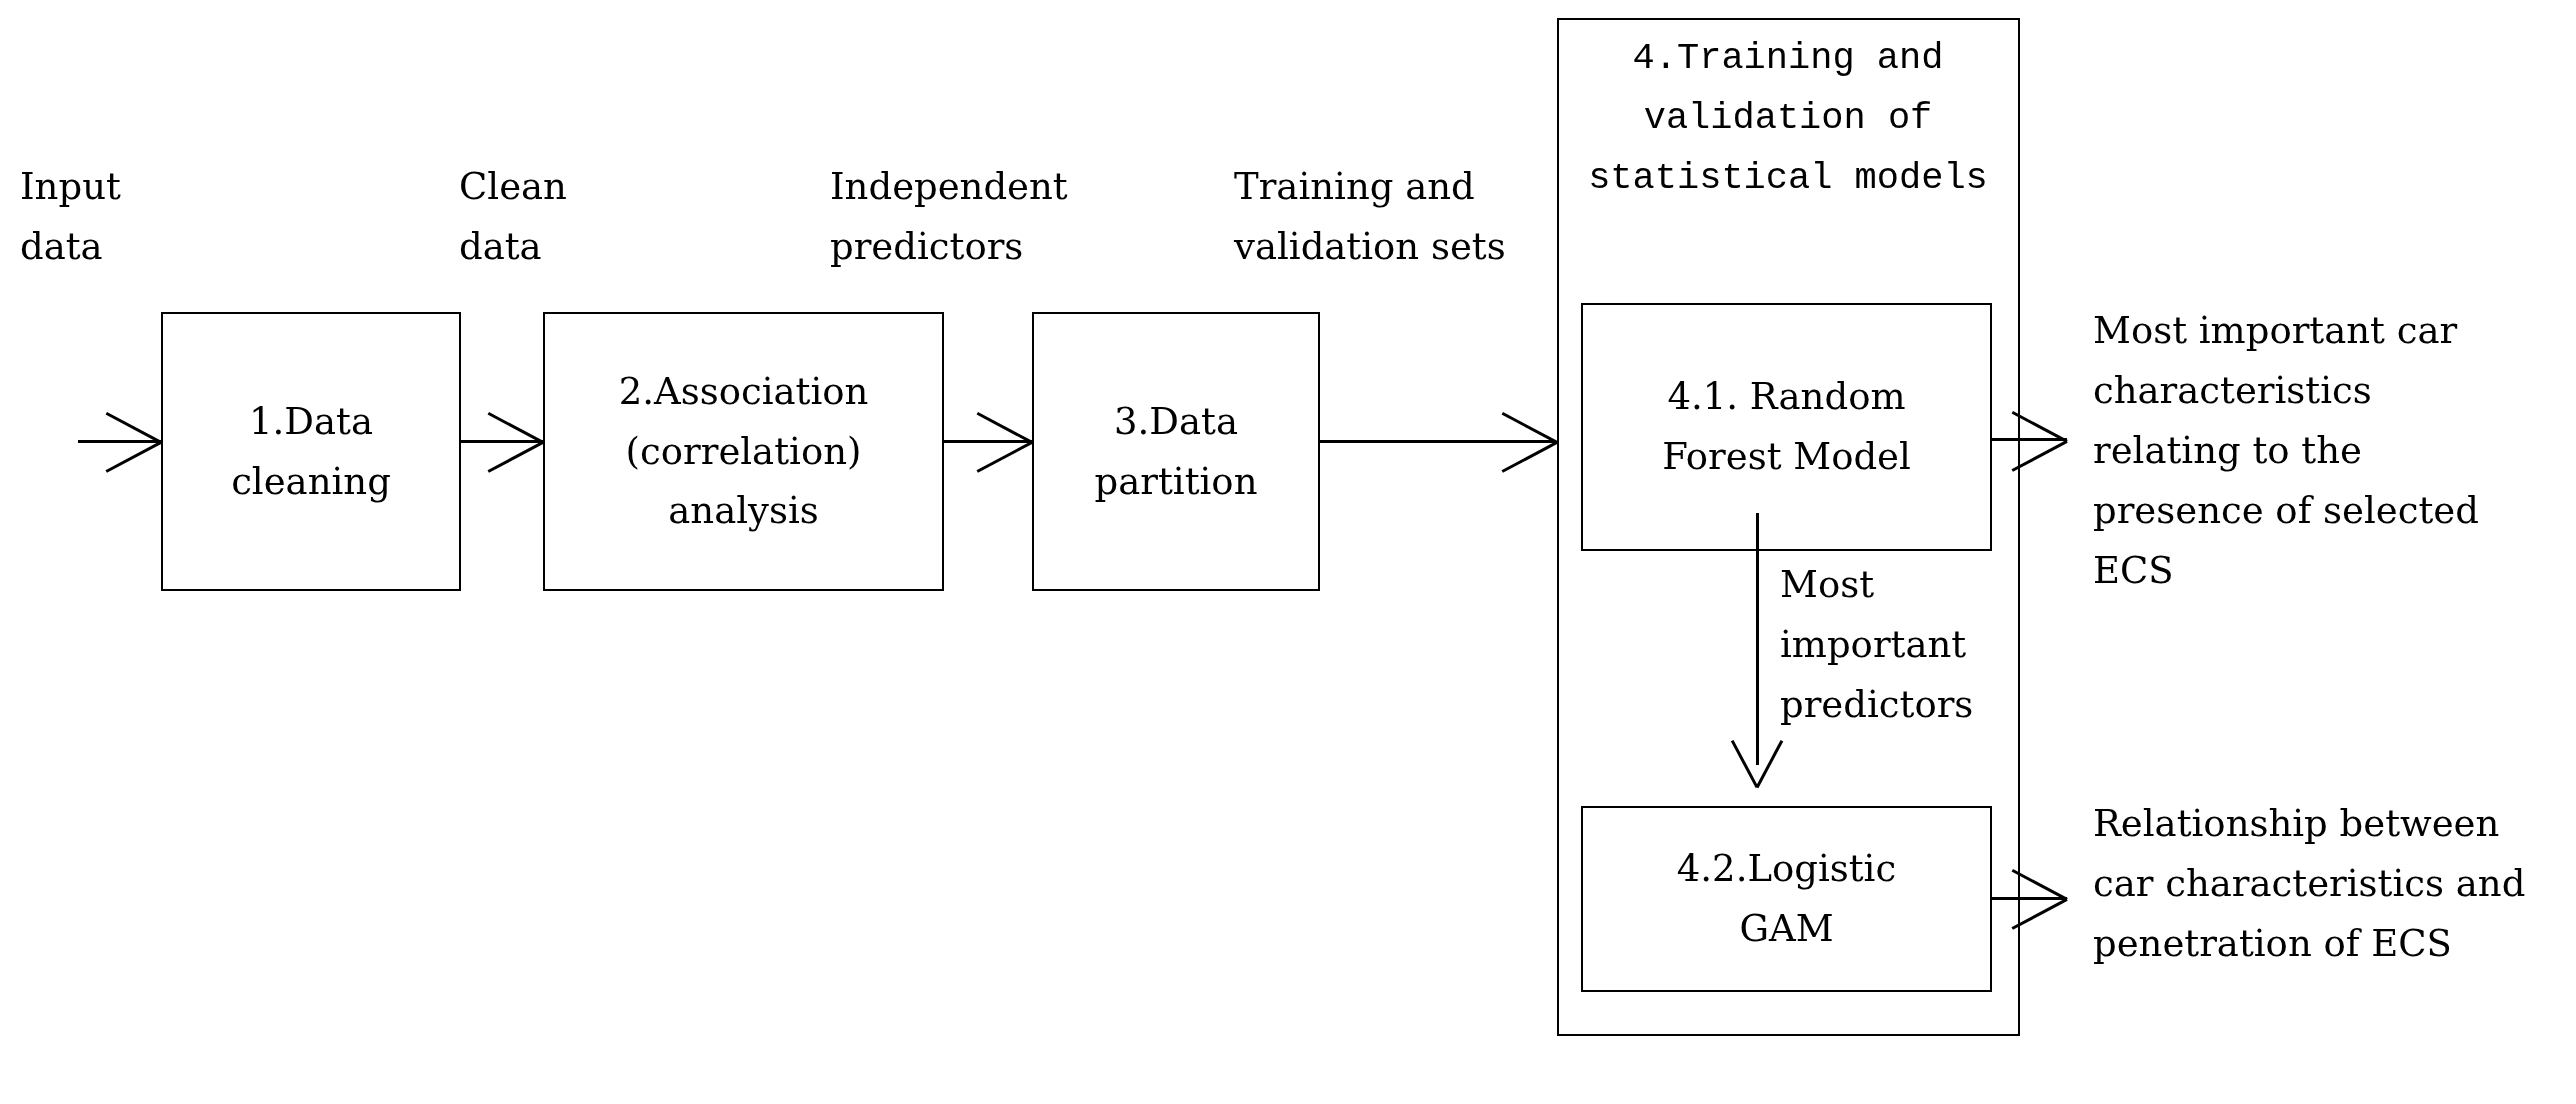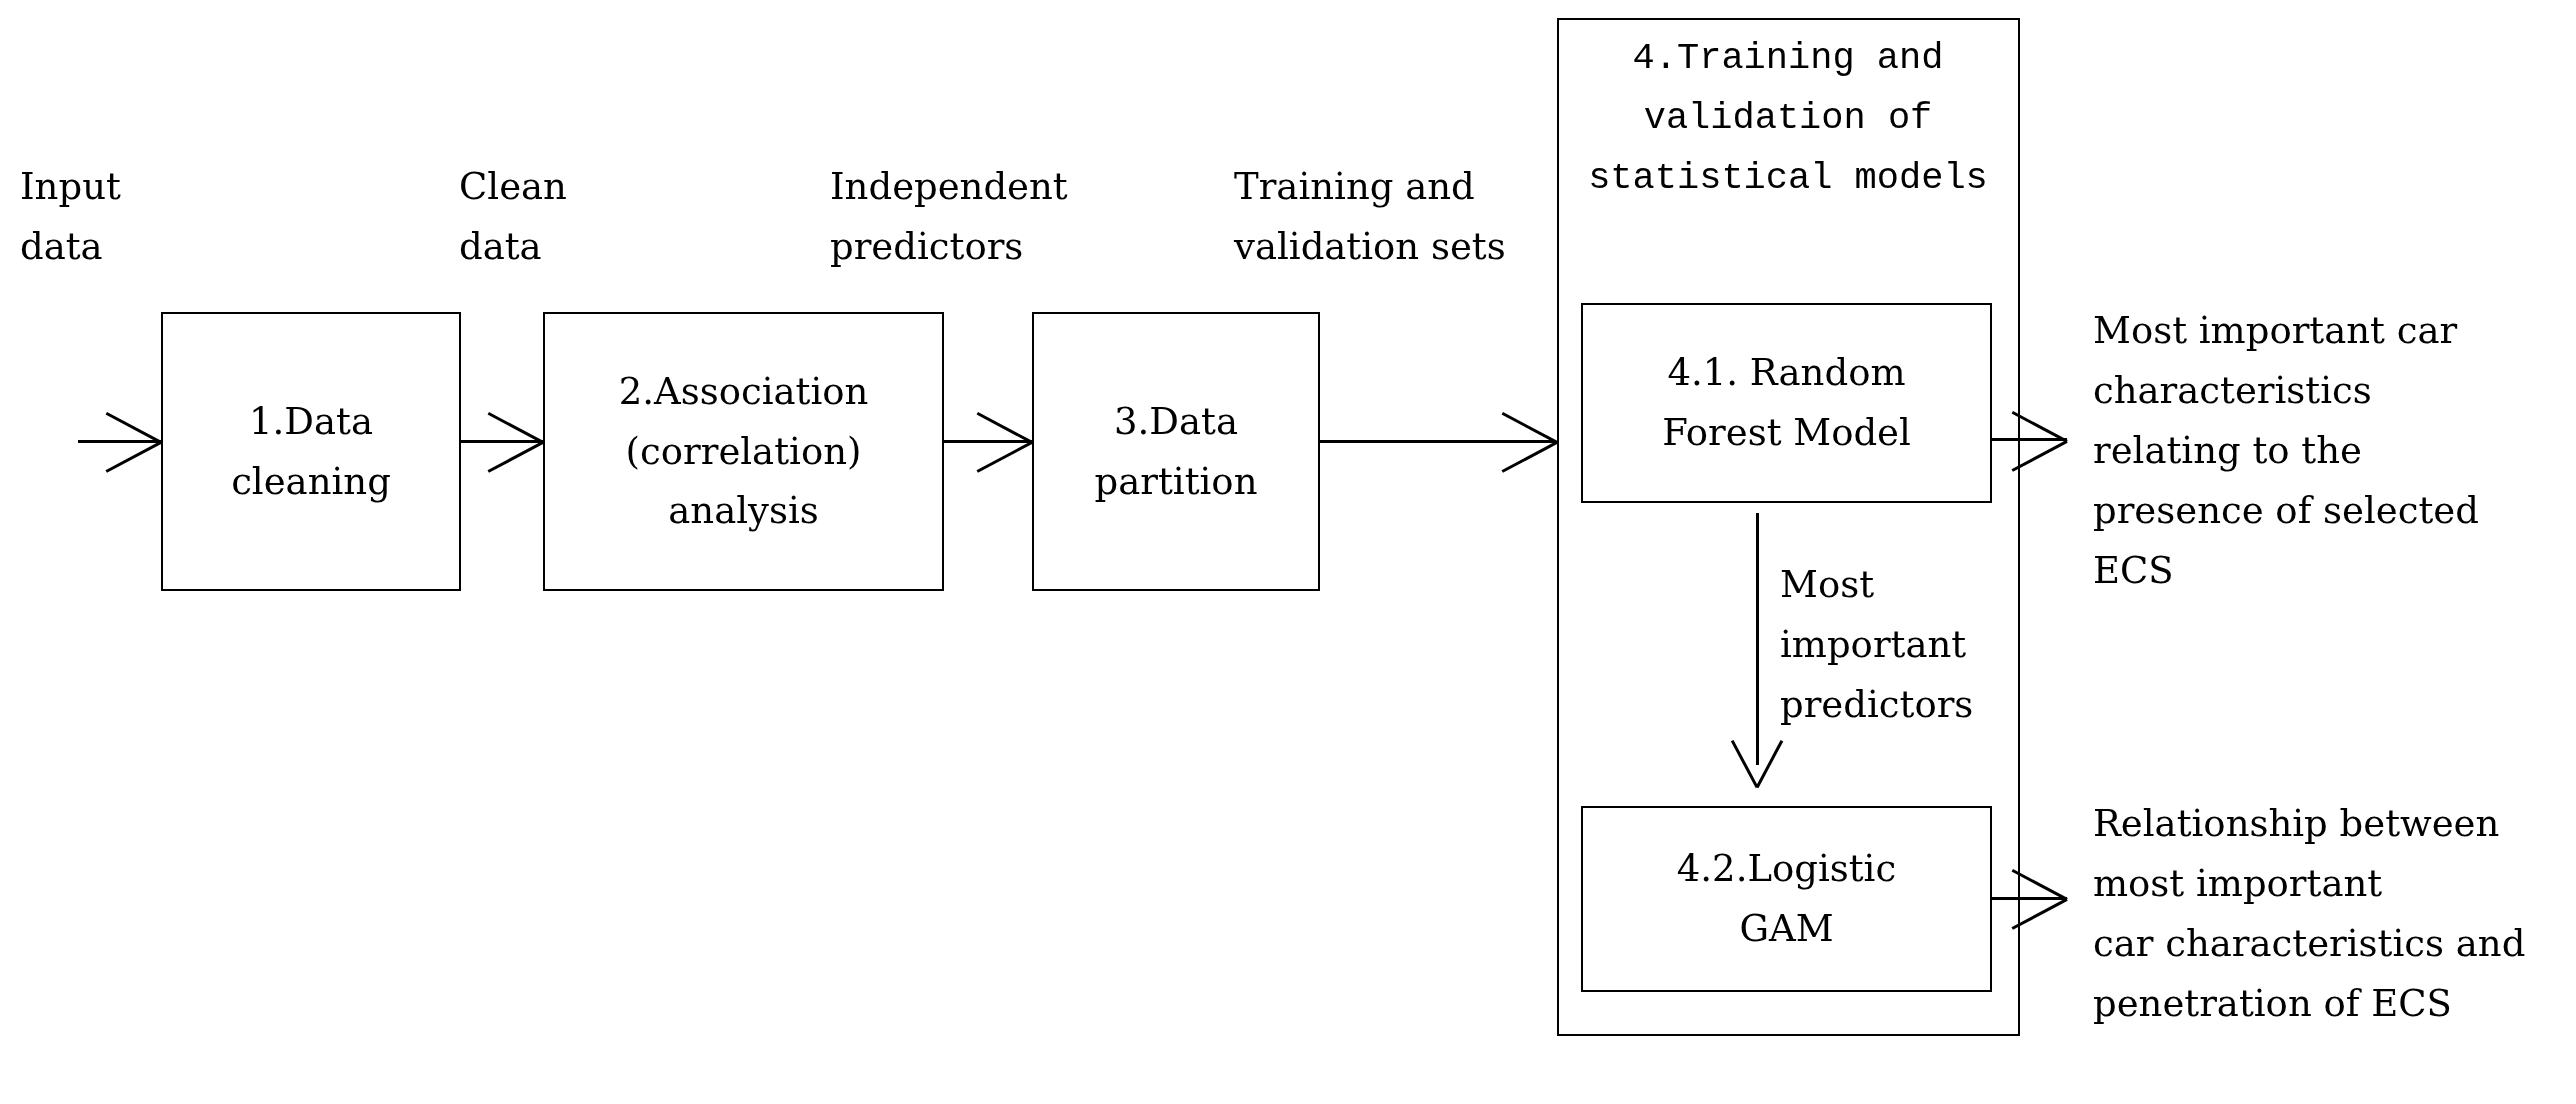--- a/index.html
+++ b/index.html
@@ -149,21 +149,21 @@
   </div>
 
   <div class="groupbox" style="left:1557px; top:18px; width:463px; height:1018px;"></div>
 
   <div class="grouptitle" style="left:1571px; top:29px; width:434px;">
     <span class="ln">4.Training and</span>
     <span class="ln">validation of</span>
     <span class="ln">statistical models</span>
   </div>
 
-  <div class="pbox" style="left:1581px; top:303px; width:411px; height:200px;">
+  <div class="pbox" style="left:1581px; top:303px; width:411px; height:248px;">
     <span class="ln">4.1. Random</span>
     <span class="ln">Forest Model</span>
   </div>
 
   <div class="hline" style="left:1992px; top:438px; width:75px;"></div>
   <div class="arrowhead ah-right" style="left:2067px; top:440px;">
     <i class="a"></i>
       <i class="b"></i>
   </div>
 
@@ -193,19 +193,18 @@
   <div class="lbl" style="left:2093px; top:301px;">
     <span class="ln">Most important car</span>
     <span class="ln">characteristics</span>
     <span class="ln">relating to the</span>
     <span class="ln">presence of selected</span>
     <span class="ln">ECS</span>
   </div>
 
   <div class="lbl" style="left:2093px; top:794px;">
     <span class="ln">Relationship between</span>
-    <span class="ln">most important</span>
     <span class="ln">car characteristics and</span>
     <span class="ln">penetration of ECS</span>
   </div>
 
 </div>
 
 
 </body></html>

